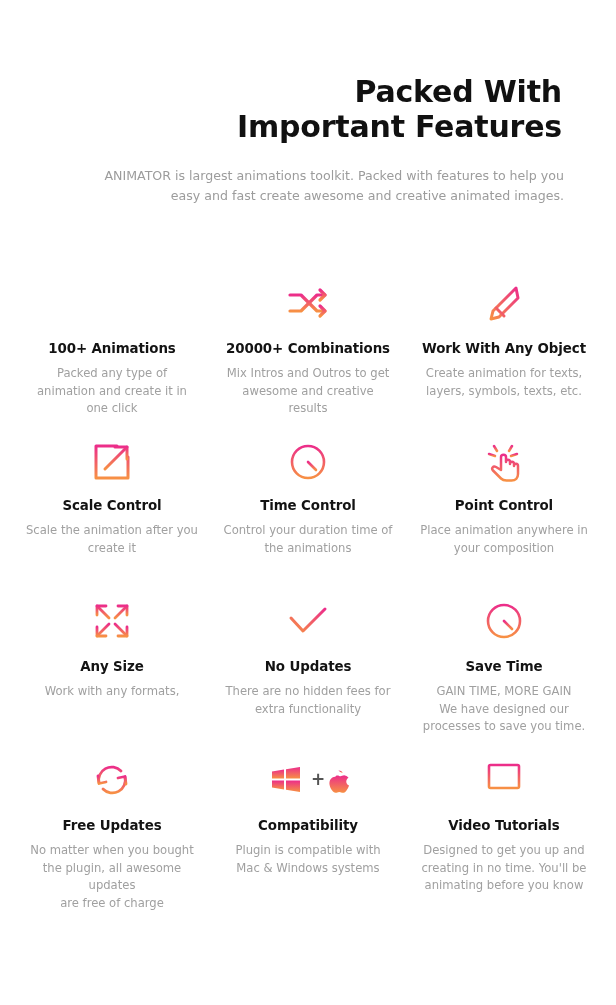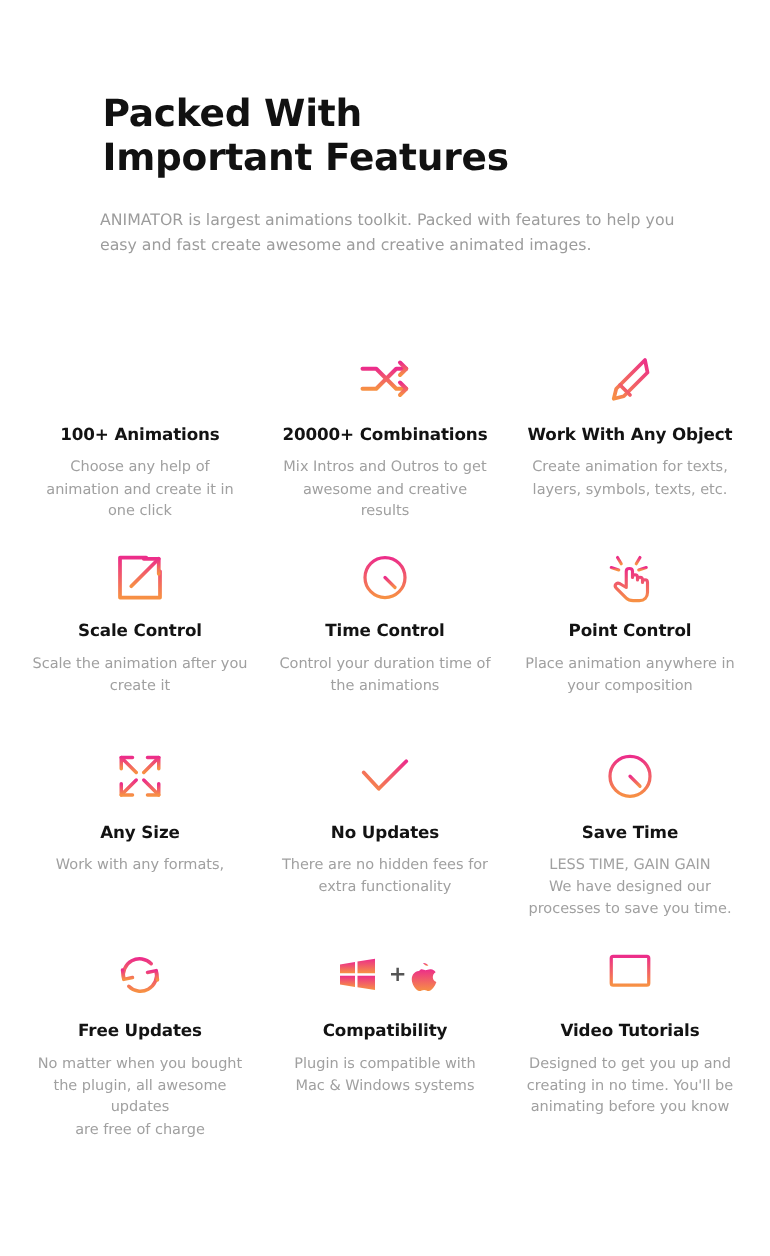--- a/index.html
+++ b/index.html
@@ -17,21 +17,21 @@
     width: 616px;
     height: 1005px;
     position: relative;
     background: #ffffff;
     box-sizing: border-box;
   }
 
   
   .header {
     padding-top: 74px;
-    text-align: left;
+    text-align: right;
     padding-left: 28px;
   }
   .title {
     font-family: "DejaVu Sans", sans-serif;
     font-size: 30px;
     font-weight: bold;
     color: #111111;
     line-height: 1.17;
     letter-spacing: -0.2px;
     margin: 0 auto;
@@ -130,21 +130,21 @@
           <g fill="none" stroke="url(#gradV)" stroke-width="3.4" stroke-linecap="round">
             <line x1="3" y1="5" x2="43" y2="5"></line>
             <line x1="3" y1="15" x2="43" y2="15"></line>
             <line x1="3" y1="25" x2="43" y2="25"></line>
             <line x1="3" y1="35" x2="43" y2="35"></line>
           </g>
         </svg>
       </div>
       <div class="feature-title">100+ Animations</div>
       <div class="feature-desc">
-        <span class="dline">Choose any help of</span>
+        <span class="dline">Packed any type of</span>
         <span class="dline">animation and create it in</span>
         <span class="dline">one click</span>
       </div>
     </div>
 
     <div class="feature row1">
       <div class="icon-wrap">
         <svg width="48" height="42" viewBox="0 0 48 42">
           <g fill="none" stroke="url(#gradV)" stroke-width="3.2" stroke-linecap="round" stroke-linejoin="round">
             <path d="M6 13 H17 L33 29 H41"></path>
@@ -271,21 +271,21 @@
         <svg width="42" height="42" viewBox="0 0 42 42">
           <g fill="none" stroke="url(#gradV)" stroke-width="2.6" stroke-linecap="round">
             <circle cx="21" cy="21" r="16"></circle>
             <line x1="21" y1="21" x2="21" y2="9"></line>
             <line x1="21" y1="21" x2="29" y2="29"></line>
           </g>
         </svg>
       </div>
       <div class="feature-title">Save Time</div>
       <div class="feature-desc">
-        <span class="dline">LESS TIME, GAIN GAIN</span>
+        <span class="dline">GAIN TIME, MORE GAIN</span>
         <span class="dline">We have designed our</span>
         <span class="dline">processes to save you time.</span>
       </div>
     </div>
 
     <div class="feature row4">
       <div class="icon-wrap">
         <svg width="44" height="42" viewBox="0 0 44 42">
           <g fill="none" stroke="url(#gradV)" stroke-width="2.8" stroke-linecap="round" stroke-linejoin="round">
             <path d="M9 24 A13 13 0 0 1 31 12"></path>

